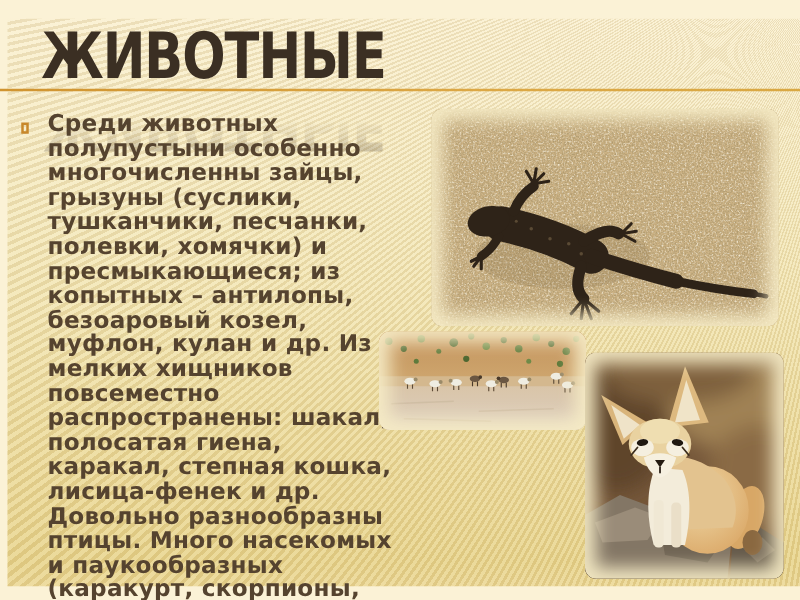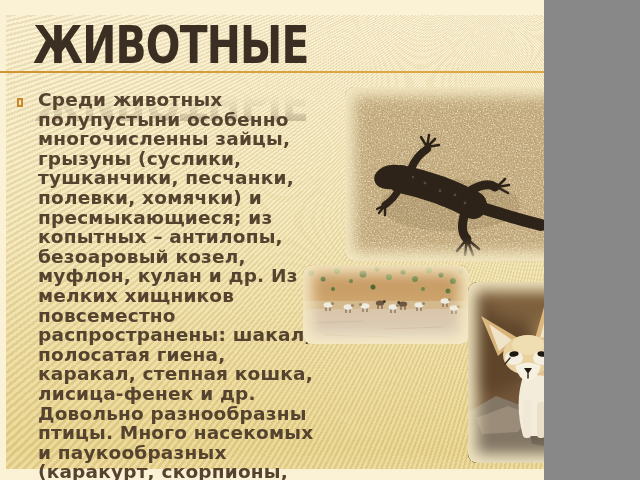--- a/index.html
+++ b/index.html
@@ -1,17 +1,17 @@
 <!DOCTYPE html>
 <html><head>
 <meta charset="utf-8">
 <style>
   html,body{margin:0;padding:0;background:#888;}
   .slide{
-    position:relative;width:544px;height:480px;overflow:hidden;
+    position:relative;width:640px;height:480px;overflow:hidden;
     background:#FBF2D6;
     font-family:"DejaVu Sans",sans-serif;
   }
   
   .stripes{
     position:absolute;left:6px;right:0;top:15px;bottom:11px;
     background-image:
       repeating-conic-gradient(from 120deg at 115% -30%,
         rgba(166,132,62,0.16) 0deg 0.20deg,
         rgba(255,252,240,0.14) 0.20deg 0.42deg),

